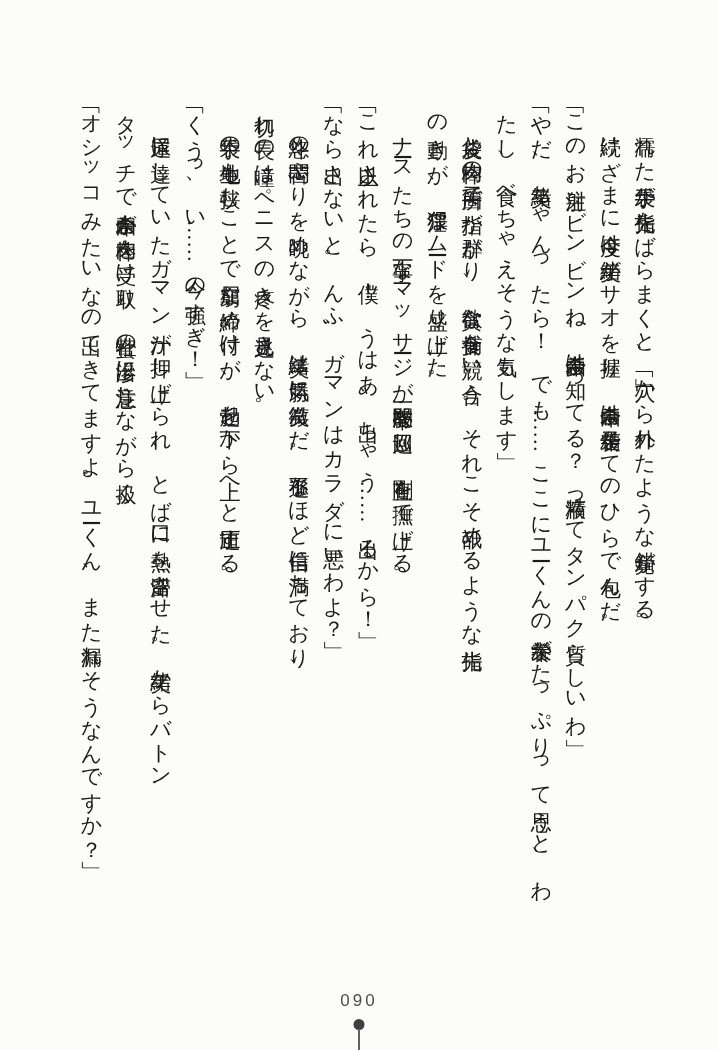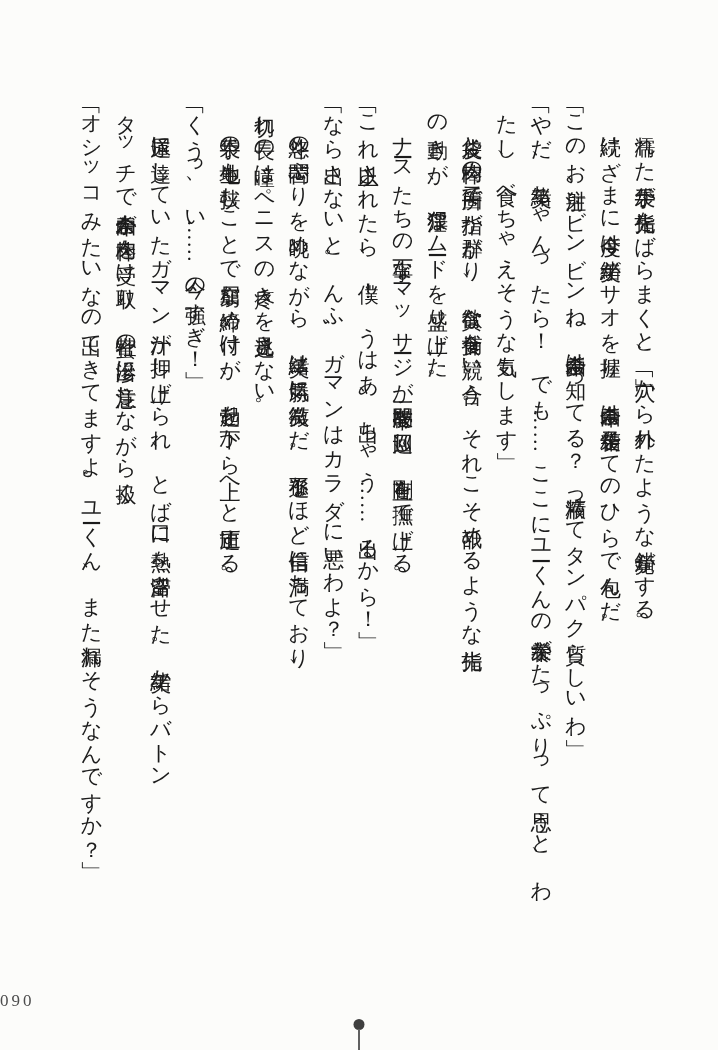--- a/index.html
+++ b/index.html
@@ -31,22 +31,22 @@
   .line {
     white-space: nowrap;
     height: 866px;
   }
   
   .page-number {
     position: absolute;
     top: 991px;
     left: 0;
     width: 100%;
-    text-align: left;
-    font-family: Liberation Serif, serif;
+    text-align: center;
+    font-family: Liberation Sans, sans-serif;
     font-size: 17px;
     color: #4d4d4d;
     letter-spacing: 3px;
   }
   .footer-dot {
     position: absolute;
     top: 1019px;
     left: 50%;
     transform: translateX(-50%);
     width: 11px;

